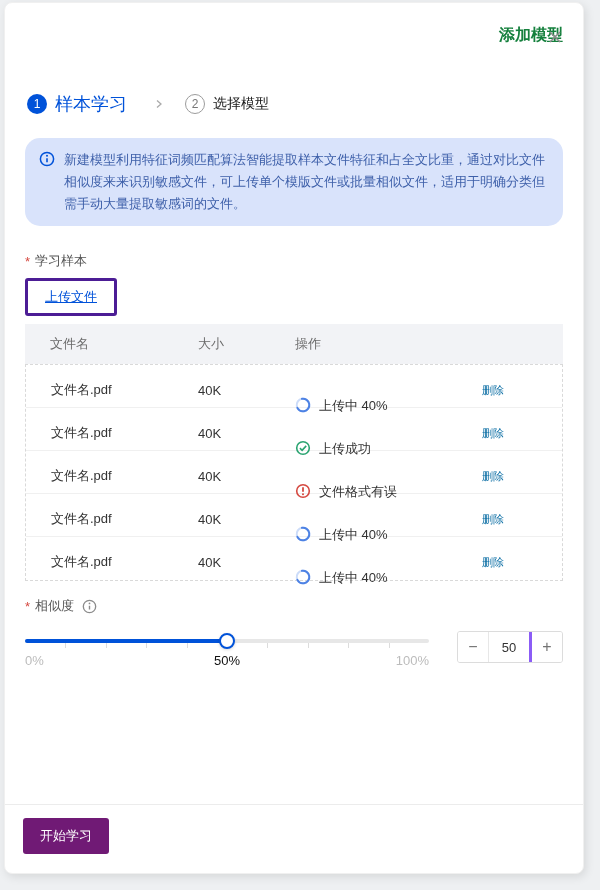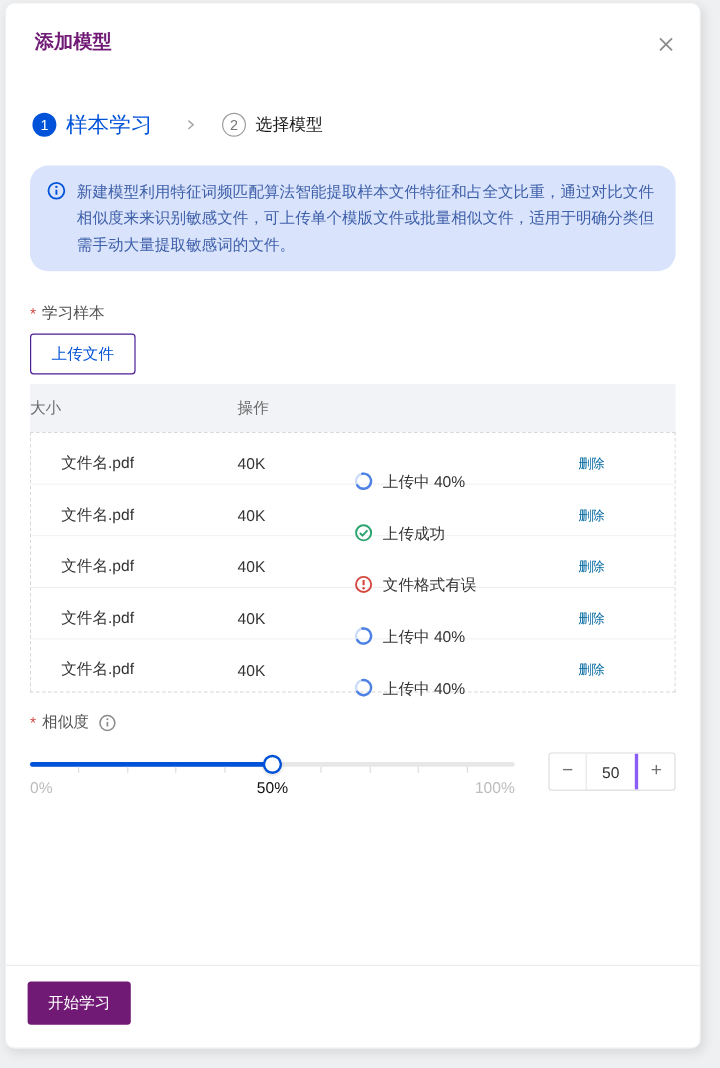--- a/index.html
+++ b/index.html
@@ -14,21 +14,21 @@
     position:absolute; left:4px; top:2px;
     width:580px; height:872px;
     background:#ffffff;
     border-radius:8px;
     border:1px solid #f0f0f0;
     box-shadow:2px 3px 10px rgba(0,0,0,.10);
     padding:0 20px;
   }
   
   .dlg-header { padding-top:22px; position:relative; }
-  .dlg-title { font-size:16px; font-weight:700; color:#701a75; padding-left:4px; }
+  .dlg-title { font-size:16px; font-weight:700; color:#15803d; padding-left:4px;text-align:right; }
   .close-btn {
     position:absolute; right:-4px; top:22px;
     width:24px; height:24px; display:flex; align-items:center; justify-content:center;
     cursor:pointer; background:none; border:none;
   }
   
   .steps { margin-top:46px; display:flex; align-items:center; gap:12px; padding-left:2px; }
   .step { display:flex; align-items:center; gap:8px; }
   .step-badge {
     width:20px; height:20px; border-radius:50%;
@@ -52,26 +52,27 @@
   .banner-text { font-size:13px; line-height:22px; color:#3d5fa9; }
   
   .field-label { margin-top:26px; font-size:13px; color:#555; display:flex; align-items:center; gap:5px; }
   .req { color:#d54941; font-size:13px; }
   .tip-icon { display:inline-flex; margin-left:3px; cursor:pointer; }
   
   .upload-btn {
     margin-top:8px;
     display:inline-block;
     background:#fff;
-    border:1px solid #4c1d95;
+    border:3px solid #4c1d95;
     border-radius:3px;
     color:#0052d9;
     font-size:13px;
     padding:7px 17px;
     cursor:pointer;
+    text-decoration:underline;
   }
   
   .table { margin-top:8px; }
   .t-head {
     display:grid; grid-template-columns:173px 97px 187px 1fr;
     background:#f2f3f6; height:40px; align-items:center;
     font-size:13px; color:#6b6b6b;
   }
   .t-body { border:1px dashed #d9d9d9; }
   .t-row {
@@ -181,20 +182,21 @@
   <div class="field-label">
     <span class="req">*</span>
     <span>学习样本</span>
   </div>
 
   <button class="upload-btn">上传文件</button>
 
   
   <div class="table">
     <div class="t-head">
+      <div class="c1">文件名</div>
       <div>大小</div>
       <div>操作</div>
     </div>
     <div class="t-body">
 
       <div class="t-row">
         <div class="c1">文件名.pdf</div>
         <div>40K</div>
         <div class="status-cell">
           <span>

